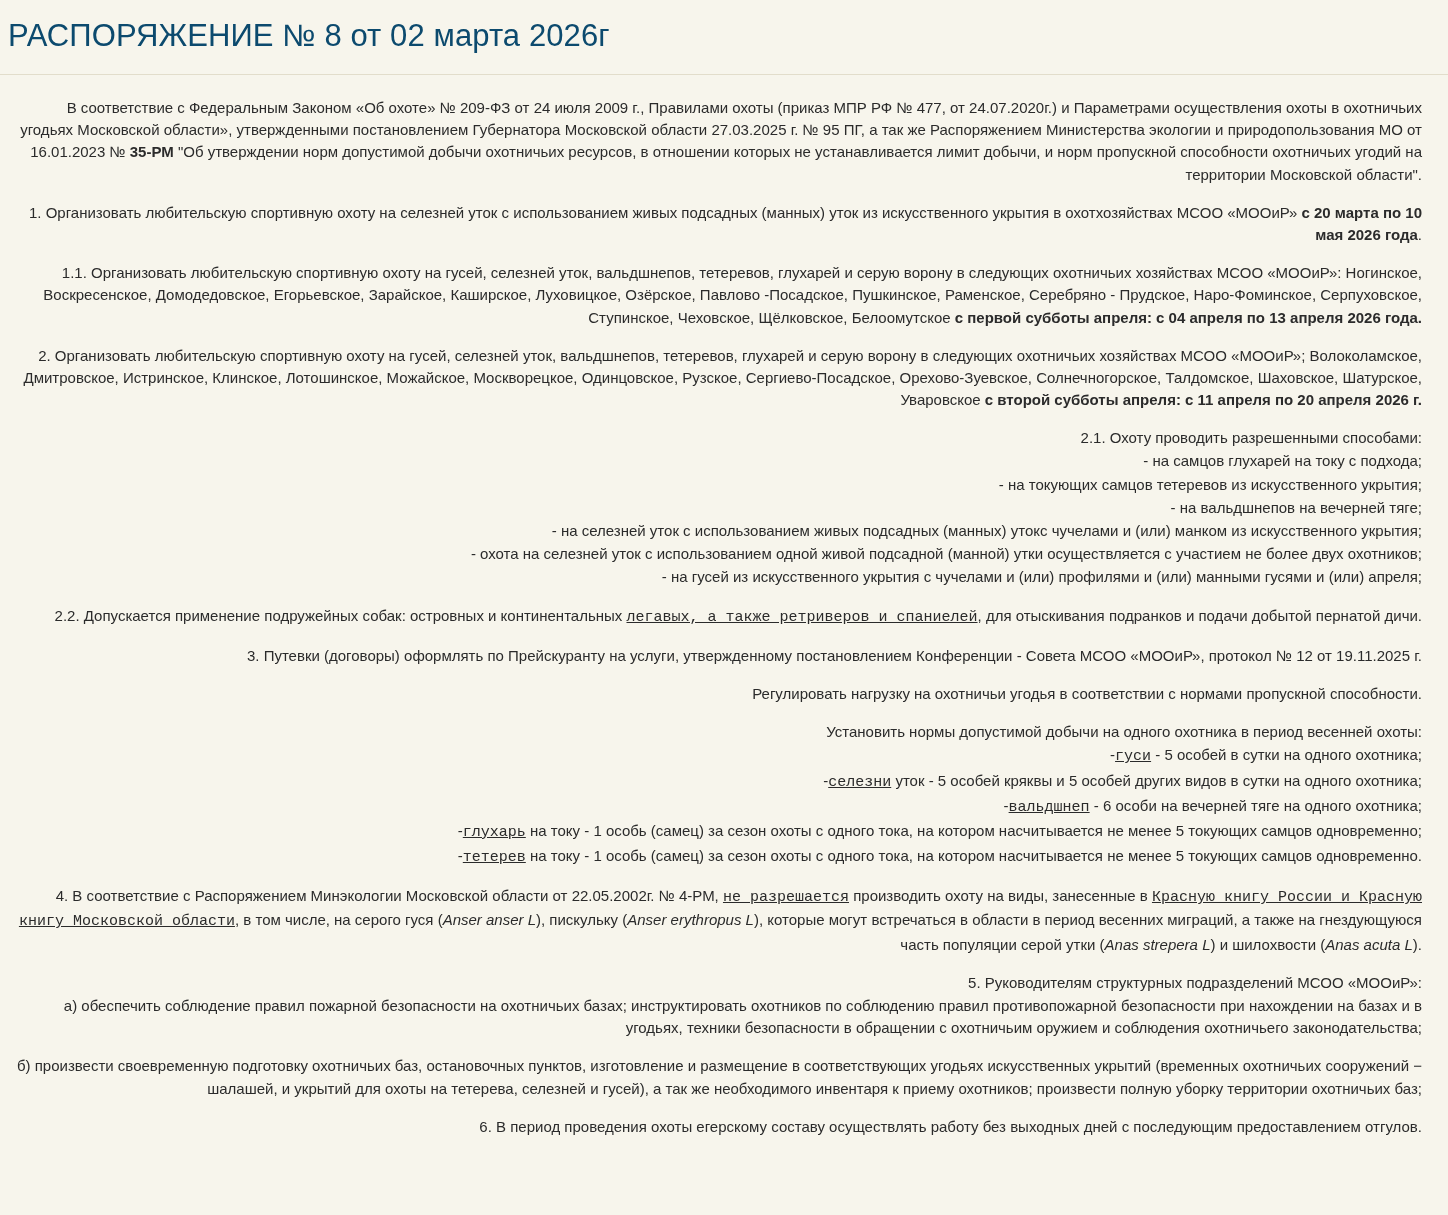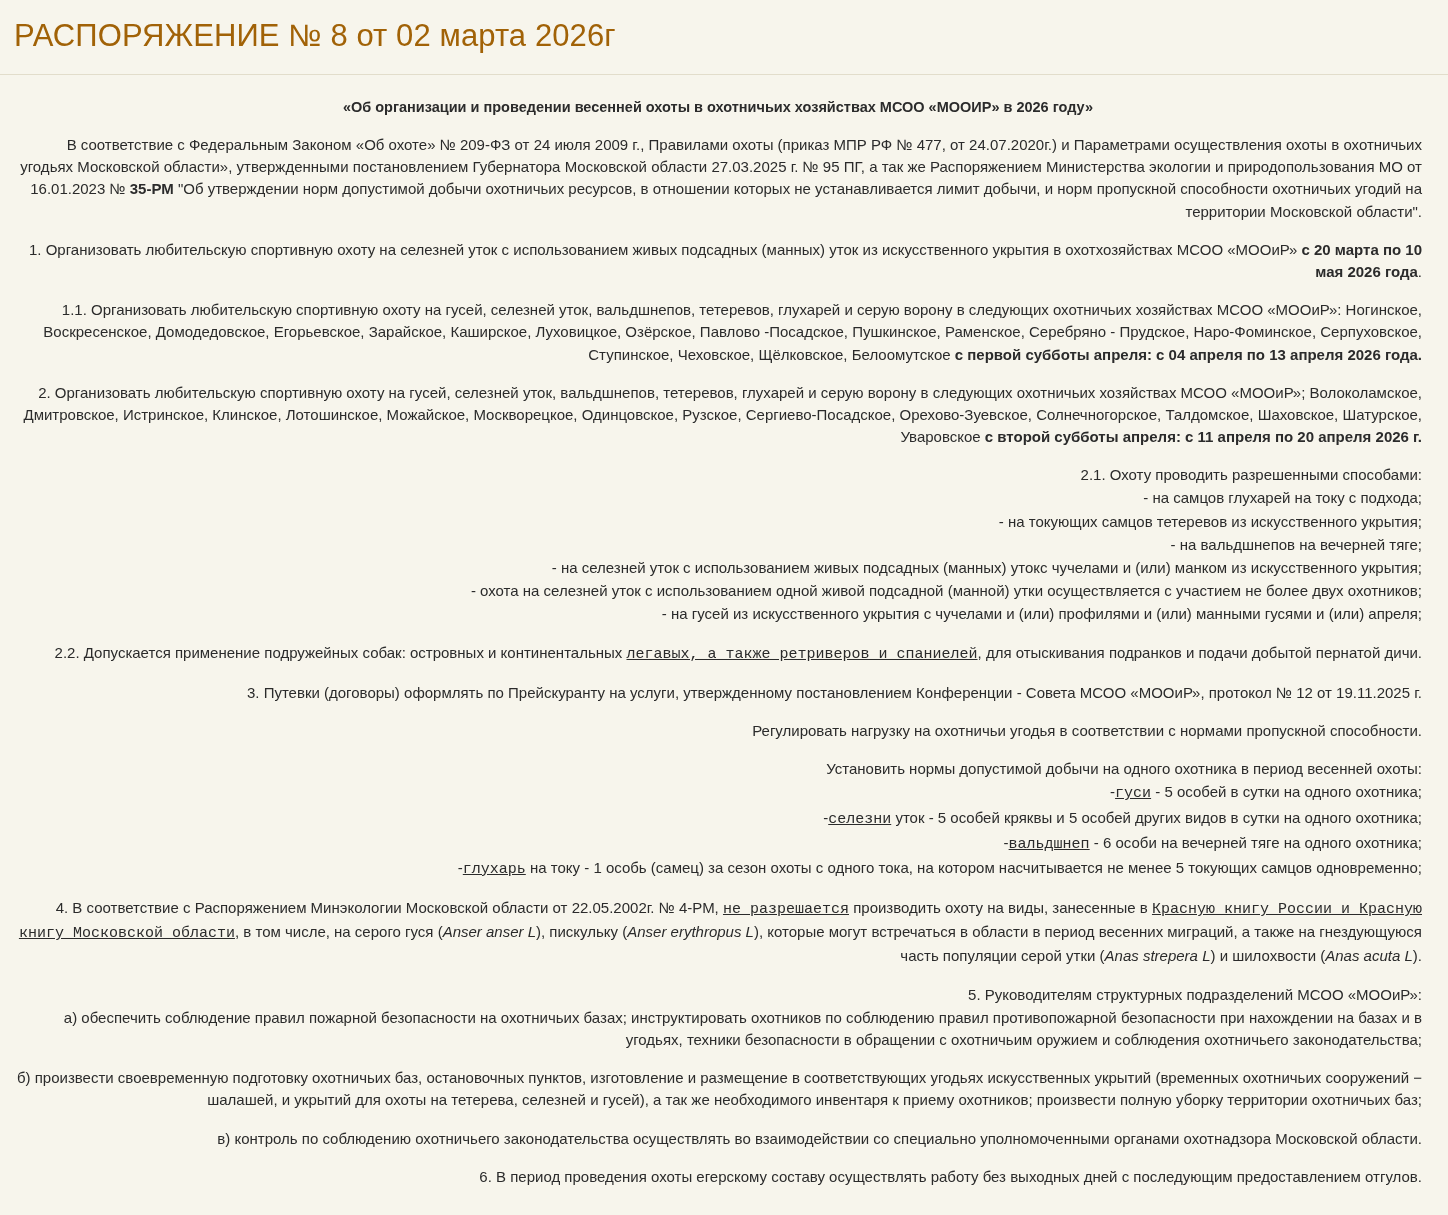--- a/index.html
+++ b/index.html
@@ -13,22 +13,22 @@
     font-family: "Liberation Sans", sans-serif;
     color: #2b2b2b;
   }
   .page {
     width: 1448px;
     box-sizing: border-box;
   }
   .doc-title {
     font-size: 31px;
     font-weight: 400;
-    color: #a16207;
-    padding: 18px 0 20px 14px;
+    color: #0c4a6e;
+    padding: 18px 0 20px 8px;
     margin: 0;
     letter-spacing: 0.1px;
   }
   .title-rule {
     border: 0;
     border-top: 1px solid #e2ddcb;
     margin: 0;
   }
   .content {
     padding: 22px 26px 20px 14px;
@@ -63,21 +63,20 @@
 </head>
 <body>
 
 <div class="page">
 
   <h1 class="doc-title">РАСПОРЯЖЕНИЕ № 8 от 02 марта 2026г</h1>
   <hr class="title-rule">
 
   <div class="content">
 
-    <p class="subtitle">«Об организации и проведении весенней охоты в охотничьих хозяйствах МСОО «МООИР» в 2026 году»</p>
 
     <p class="para">
       <span>В соответствие с Федеральным Законом «Об охоте» № 209-ФЗ от 24 июля 2009 г., Правилами охоты (приказ МПР РФ № 477, от 24.07.2020г.) и Параметрами осуществления охоты в охотничьих угодьях Московской области», утвержденными постановлением Губернатора Московской области 27.03.2025 г. № 95 ПГ, а так же Распоряжением Министерства экологии и природопользования МО от 16.01.2023 № </span><b>35-РМ</b><span> "Об утверждении норм допустимой добычи охотничьих ресурсов, в отношении которых не устанавливается лимит добычи, и норм пропускной способности охотничьих угодий на территории Московской области".</span>
     </p>
 
     <p class="para">
       <span>1. Организовать любительскую спортивную охоту на селезней уток с использованием живых подсадных (манных) уток из искусственного укрытия в охотхозяйствах МСОО «МООиР» </span><b>с 20 марта по 10 мая 2026 года</b><span>.</span>
     </p>
 
     <p class="para">
@@ -105,31 +104,31 @@
     <p class="para">3. Путевки (договоры) оформлять по Прейскуранту на услуги, утвержденному постановлением Конференции - Совета МСОО «МООиР», протокол № 12 от 19.11.2025 г.</p>
 
     <p class="para">Регулировать нагрузку на охотничьи угодья в соответствии с нормами пропускной способности.</p>
 
     <div class="block-tight">
       <p class="para tight">Установить нормы допустимой добычи на одного охотника в период весенней охоты:</p>
       <p class="para tight"><span>-</span><u>гуси</u><span> - 5 особей в сутки на одного охотника;</span></p>
       <p class="para tight"><span>-</span><u>селезни</u><span> уток - 5 особей кряквы и 5 особей других видов в сутки на одного охотника;</span></p>
       <p class="para tight"><span>-</span><u>вальдшнеп</u><span> - 6 особи на вечерней тяге на одного охотника;</span></p>
       <p class="para tight"><span>-</span><u>глухарь</u><span> на току - 1 особь (самец) за сезон охоты с одного тока, на котором насчитывается не менее 5 токующих самцов одновременно;</span></p>
+      <p class="para tight"><span>-</span><u>тетерев</u><span> на току - 1 особь (самец) за сезон охоты с одного тока, на котором насчитывается не менее 5 токующих самцов одновременно.</span></p>
     </div>
 
     <p class="para">
       <span>4. В соответствие с Распоряжением Минэкологии Московской области от 22.05.2002г. № 4-РМ, </span><u>не разрешается</u><span> производить охоту на виды, занесенные в </span><u>Красную книгу России и Красную книгу Московской области</u><span>, в том числе, на серого гуся (</span><i>Anser anser L</i><span>), пискульку (</span><i>Anser erythropus L</i><span>), которые могут встречаться в области в период весенних миграций, а также на гнездующуюся часть популяции серой утки (</span><i>Anas strepera L</i><span>) и шилохвости (</span><i>Anas acuta L</i><span>).</span>
     </p>
 
     <div class="block-tight">
       <p class="para tight">5. Руководителям структурных подразделений МСОО «МООиР»:</p>
       <p class="para tight">а) обеспечить соблюдение правил пожарной безопасности на охотничьих базах; инструктировать охотников по соблюдению правил противопожарной безопасности при нахождении на базах и в угодьях, техники безопасности в обращении с охотничьим оружием и соблюдения охотничьего законодательства;</p>
     </div>
 
     <p class="para">б) произвести своевременную подготовку охотничьих баз, остановочных пунктов, изготовление и размещение в соответствующих угодьях искусственных укрытий (временных охотничьих сооружений − шалашей, и укрытий для охоты на тетерева, селезней и гусей), а так же необходимого инвентаря к приему охотников; произвести полную уборку территории охотничьих баз;</p>
 
-    <p class="para">в) контроль по соблюдению охотничьего законодательства осуществлять во взаимодействии со специально уполномоченными органами охотнадзора Московской области.</p>
 
     <p class="para">6. В период проведения охоты егерскому составу осуществлять работу без выходных дней с последующим предоставлением отгулов.</p>
 
   </div>
 </div>
 
 </body></html>

